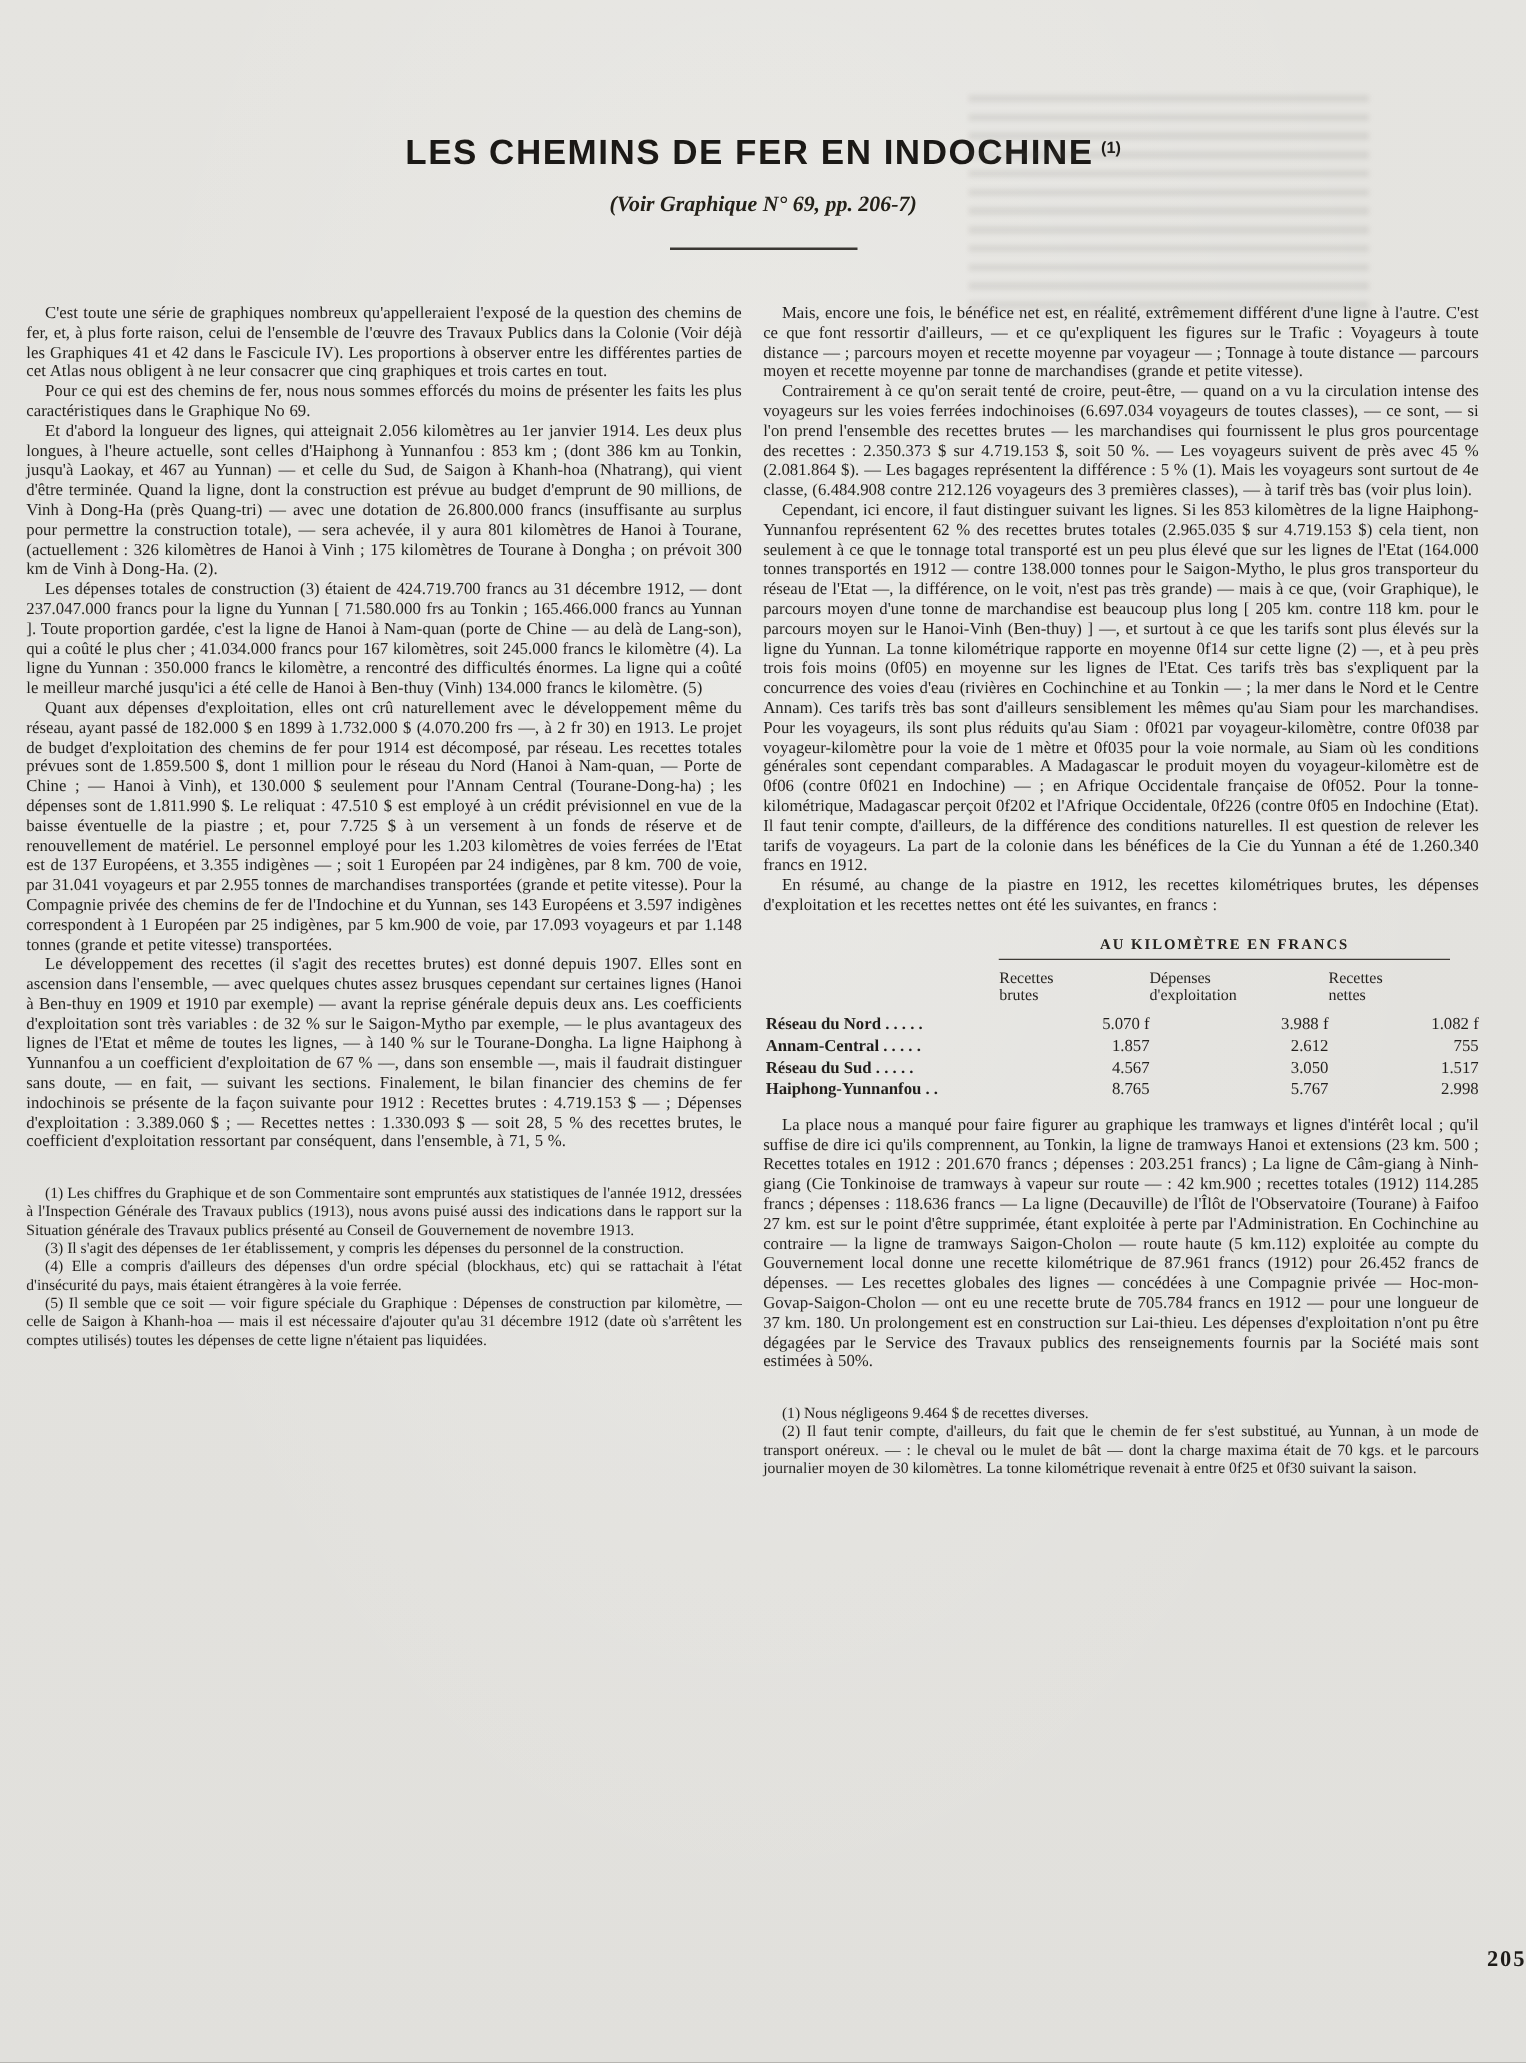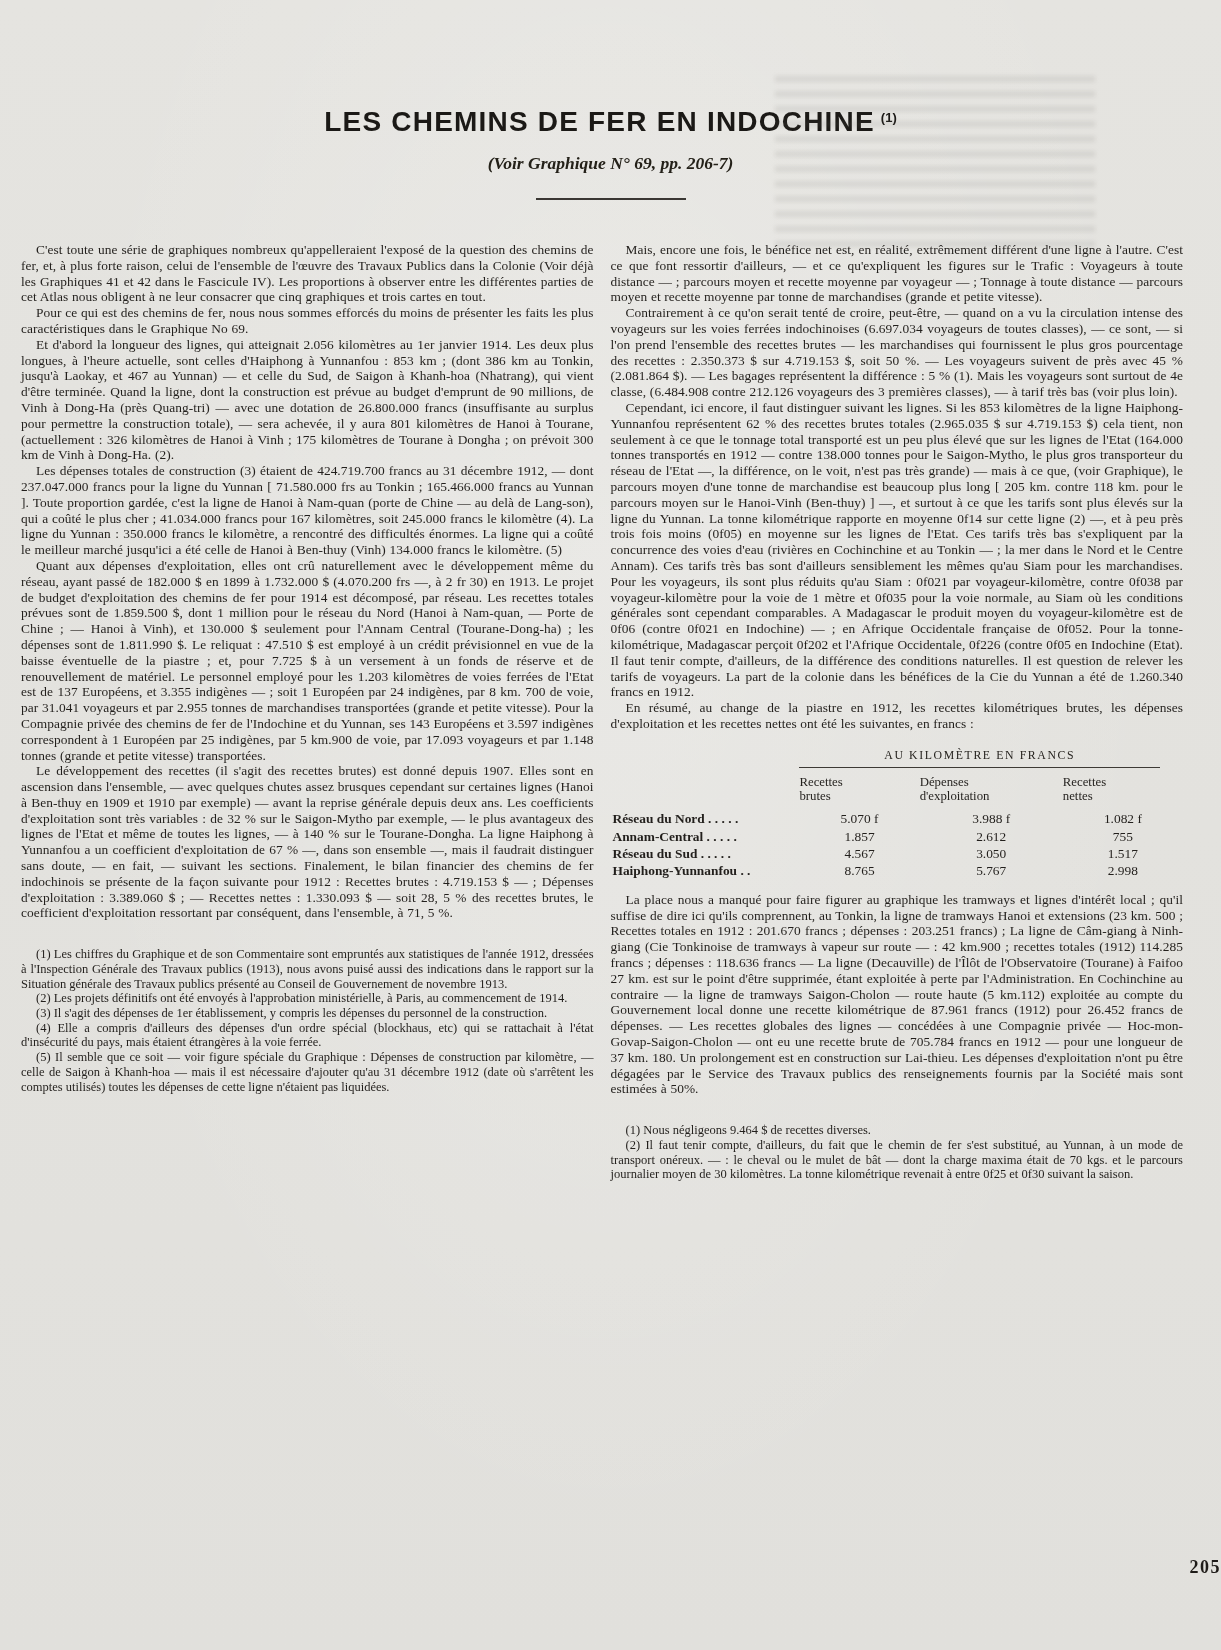--- a/index.html
+++ b/index.html
@@ -90,21 +90,21 @@
     line-height: 14.7px;
   }
 
   
   .kmtable { margin: 16px 0 12px; }
   .kt-caption {
     margin-left: 33%;
     width: 63%;
     text-align: center;
     font-size: 11.8px;
-    font-weight: 400;
+    font-weight: 700;
     letter-spacing: 1.6px;
     padding-bottom: 4px;
     border-bottom: 1px solid #3d3a35;
     color: #26231f;
   }
   .kt-grid {
     display: grid;
     grid-template-columns: 33% 21% 25% 21%;
     margin-top: 7px;
     row-gap: 1px;
@@ -119,21 +119,21 @@
   .kt-corner { }
   .kt-label {
     font-size: 13.4px;
     line-height: 16.4px;
     padding-left: 2px;
     white-space: nowrap;
     overflow: hidden;
     font-weight: bold;
   }
   .kt-val {
-    text-align: center;
+    text-align: right;
     font-size: 13.4px;
     line-height: 16.4px;
   }
 
   .page-footer {
     position: absolute;
     bottom: 72px;
     left: 0;
     right: 0;
     text-align: right;
@@ -163,21 +163,20 @@
     <section class="col col-left">
       <p class="para">C'est toute une série de graphiques nombreux qu'appelleraient l'exposé de la question des chemins de fer, et, à plus forte raison, celui de l'ensemble de l'œuvre des Travaux Publics dans la Colonie (Voir déjà les Graphiques 41 et 42 dans le Fascicule IV). Les proportions à observer entre les différentes parties de cet Atlas nous obligent à ne leur consacrer que cinq graphiques et trois cartes en tout.</p>
       <p class="para">Pour ce qui est des chemins de fer, nous nous sommes efforcés du moins de présenter les faits les plus caractéristiques dans le Graphique No 69.</p>
       <p class="para">Et d'abord la longueur des lignes, qui atteignait 2.056 kilomètres au 1er janvier 1914. Les deux plus longues, à l'heure actuelle, sont celles d'Haiphong à Yunnanfou : 853 km ; (dont 386 km au Tonkin, jusqu'à Laokay, et 467 au Yunnan) — et celle du Sud, de Saigon à Khanh-hoa (Nhatrang), qui vient d'être terminée. Quand la ligne, dont la construction est prévue au budget d'emprunt de 90 millions, de Vinh à Dong-Ha (près Quang-tri) — avec une dotation de 26.800.000 francs (insuffisante au surplus pour permettre la construction totale), — sera achevée, il y aura 801 kilomètres de Hanoi à Tourane, (actuellement : 326 kilomètres de Hanoi à Vinh ; 175 kilomètres de Tourane à Dongha ; on prévoit 300 km de Vinh à Dong-Ha. (2).</p>
       <p class="para">Les dépenses totales de construction (3) étaient de 424.719.700 francs au 31 décembre 1912, — dont 237.047.000 francs pour la ligne du Yunnan [ 71.580.000 frs au Tonkin ; 165.466.000 francs au Yunnan ]. Toute proportion gardée, c'est la ligne de Hanoi à Nam-quan (porte de Chine — au delà de Lang-son), qui a coûté le plus cher ; 41.034.000 francs pour 167 kilomètres, soit 245.000 francs le kilomètre (4). La ligne du Yunnan : 350.000 francs le kilomètre, a rencontré des difficultés énormes. La ligne qui a coûté le meilleur marché jusqu'ici a été celle de Hanoi à Ben-thuy (Vinh) 134.000 francs le kilomètre. (5)</p>
       <p class="para">Quant aux dépenses d'exploitation, elles ont crû naturellement avec le développement même du réseau, ayant passé de 182.000 $ en 1899 à 1.732.000 $ (4.070.200 frs —, à 2 fr 30) en 1913. Le projet de budget d'exploitation des chemins de fer pour 1914 est décomposé, par réseau. Les recettes totales prévues sont de 1.859.500 $, dont 1 million pour le réseau du Nord (Hanoi à Nam-quan, — Porte de Chine ; — Hanoi à Vinh), et 130.000 $ seulement pour l'Annam Central (Tourane-Dong-ha) ; les dépenses sont de 1.811.990 $. Le reliquat : 47.510 $ est employé à un crédit prévisionnel en vue de la baisse éventuelle de la piastre ; et, pour 7.725 $ à un versement à un fonds de réserve et de renouvellement de matériel. Le personnel employé pour les 1.203 kilomètres de voies ferrées de l'Etat est de 137 Européens, et 3.355 indigènes — ; soit 1 Européen par 24 indigènes, par 8 km. 700 de voie, par 31.041 voyageurs et par 2.955 tonnes de marchandises transportées (grande et petite vitesse). Pour la Compagnie privée des chemins de fer de l'Indochine et du Yunnan, ses 143 Européens et 3.597 indigènes correspondent à 1 Européen par 25 indigènes, par 5 km.900 de voie, par 17.093 voyageurs et par 1.148 tonnes (grande et petite vitesse) transportées.</p>
       <p class="para">Le développement des recettes (il s'agit des recettes brutes) est donné depuis 1907. Elles sont en ascension dans l'ensemble, — avec quelques chutes assez brusques cependant sur certaines lignes (Hanoi à Ben-thuy en 1909 et 1910 par exemple) — avant la reprise générale depuis deux ans. Les coefficients d'exploitation sont très variables : de 32 % sur le Saigon-Mytho par exemple, — le plus avantageux des lignes de l'Etat et même de toutes les lignes, — à 140 % sur le Tourane-Dongha. La ligne Haiphong à Yunnanfou a un coefficient d'exploitation de 67 % —, dans son ensemble —, mais il faudrait distinguer sans doute, — en fait, — suivant les sections. Finalement, le bilan financier des chemins de fer indochinois se présente de la façon suivante pour 1912 : Recettes brutes : 4.719.153 $ — ; Dépenses d'exploitation : 3.389.060 $ ; — Recettes nettes : 1.330.093 $ — soit 28, 5 % des recettes brutes, le coefficient d'exploitation ressortant par conséquent, dans l'ensemble, à 71, 5 %.</p>
 
       <div class="footnotes">
         <p class="footnote">(1) Les chiffres du Graphique et de son Commentaire sont empruntés aux statistiques de l'année 1912, dressées à l'Inspection Générale des Travaux publics (1913), nous avons puisé aussi des indications dans le rapport sur la Situation générale des Travaux publics présenté au Conseil de Gouvernement de novembre 1913.</p>
-        <p class="footnote">(2) Les projets définitifs ont été envoyés à l'approbation ministérielle, à Paris, au commencement de 1914.</p>
         <p class="footnote">(3) Il s'agit des dépenses de 1er établissement, y compris les dépenses du personnel de la construction.</p>
         <p class="footnote">(4) Elle a compris d'ailleurs des dépenses d'un ordre spécial (blockhaus, etc) qui se rattachait à l'état d'insécurité du pays, mais étaient étrangères à la voie ferrée.</p>
         <p class="footnote">(5) Il semble que ce soit — voir figure spéciale du Graphique : Dépenses de construction par kilomètre, — celle de Saigon à Khanh-hoa — mais il est nécessaire d'ajouter qu'au 31 décembre 1912 (date où s'arrêtent les comptes utilisés) toutes les dépenses de cette ligne n'étaient pas liquidées.</p>
       </div>
     </section>
 
     <section class="col col-right">
       <p class="para">Mais, encore une fois, le bénéfice net est, en réalité, extrêmement différent d'une ligne à l'autre. C'est ce que font ressortir d'ailleurs, — et ce qu'expliquent les figures sur le Trafic : Voyageurs à toute distance — ; parcours moyen et recette moyenne par voyageur — ; Tonnage à toute distance — parcours moyen et recette moyenne par tonne de marchandises (grande et petite vitesse).</p>
       <p class="para">Contrairement à ce qu'on serait tenté de croire, peut-être, — quand on a vu la circulation intense des voyageurs sur les voies ferrées indochinoises (6.697.034 voyageurs de toutes classes), — ce sont, — si l'on prend l'ensemble des recettes brutes — les marchandises qui fournissent le plus gros pourcentage des recettes : 2.350.373 $ sur 4.719.153 $, soit 50 %. — Les voyageurs suivent de près avec 45 % (2.081.864 $). — Les bagages représentent la différence : 5 % (1). Mais les voyageurs sont surtout de 4e classe, (6.484.908 contre 212.126 voyageurs des 3 premières classes), — à tarif très bas (voir plus loin).</p>
       <p class="para">Cependant, ici encore, il faut distinguer suivant les lignes. Si les 853 kilomètres de la ligne Haiphong-Yunnanfou représentent 62 % des recettes brutes totales (2.965.035 $ sur 4.719.153 $) cela tient, non seulement à ce que le tonnage total transporté est un peu plus élevé que sur les lignes de l'Etat (164.000 tonnes transportés en 1912 — contre 138.000 tonnes pour le Saigon-Mytho, le plus gros transporteur du réseau de l'Etat —, la différence, on le voit, n'est pas très grande) — mais à ce que, (voir Graphique), le parcours moyen d'une tonne de marchandise est beaucoup plus long [ 205 km. contre 118 km. pour le parcours moyen sur le Hanoi-Vinh (Ben-thuy) ] —, et surtout à ce que les tarifs sont plus élevés sur la ligne du Yunnan. La tonne kilométrique rapporte en moyenne 0f14 sur cette ligne (2) —, et à peu près trois fois moins (0f05) en moyenne sur les lignes de l'Etat. Ces tarifs très bas s'expliquent par la concurrence des voies d'eau (rivières en Cochinchine et au Tonkin — ; la mer dans le Nord et le Centre Annam). Ces tarifs très bas sont d'ailleurs sensiblement les mêmes qu'au Siam pour les marchandises. Pour les voyageurs, ils sont plus réduits qu'au Siam : 0f021 par voyageur-kilomètre, contre 0f038 par voyageur-kilomètre pour la voie de 1 mètre et 0f035 pour la voie normale, au Siam où les conditions générales sont cependant comparables. A Madagascar le produit moyen du voyageur-kilomètre est de 0f06 (contre 0f021 en Indochine) — ; en Afrique Occidentale française de 0f052. Pour la tonne-kilométrique, Madagascar perçoit 0f202 et l'Afrique Occidentale, 0f226 (contre 0f05 en Indochine (Etat). Il faut tenir compte, d'ailleurs, de la différence des conditions naturelles. Il est question de relever les tarifs de voyageurs. La part de la colonie dans les bénéfices de la Cie du Yunnan a été de 1.260.340 francs en 1912.</p>

